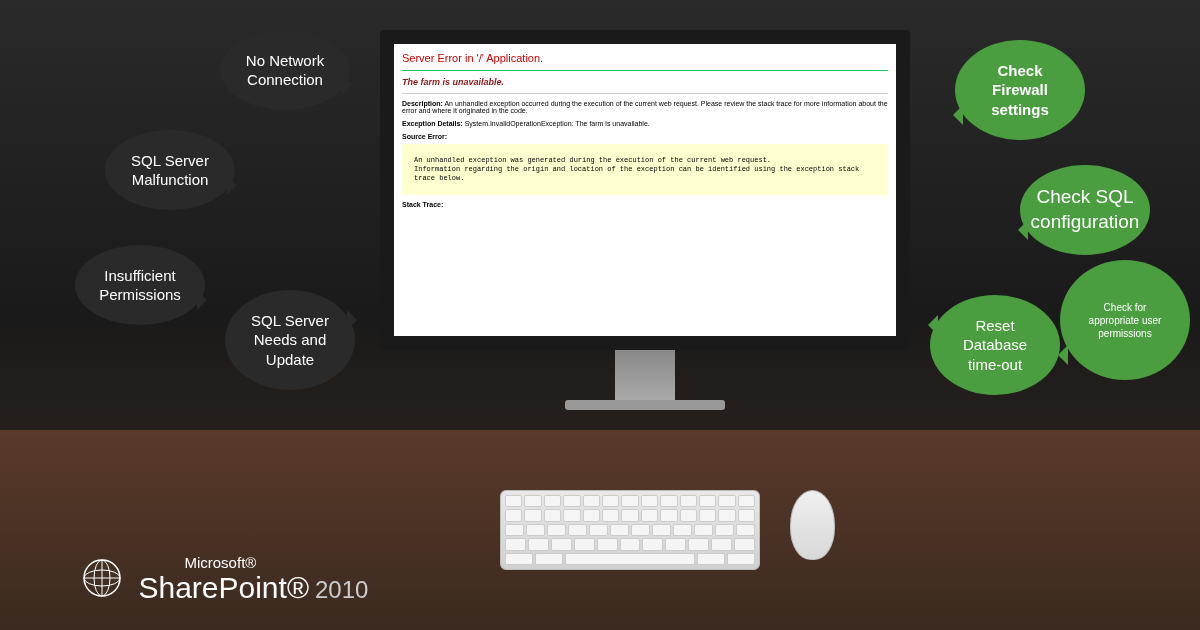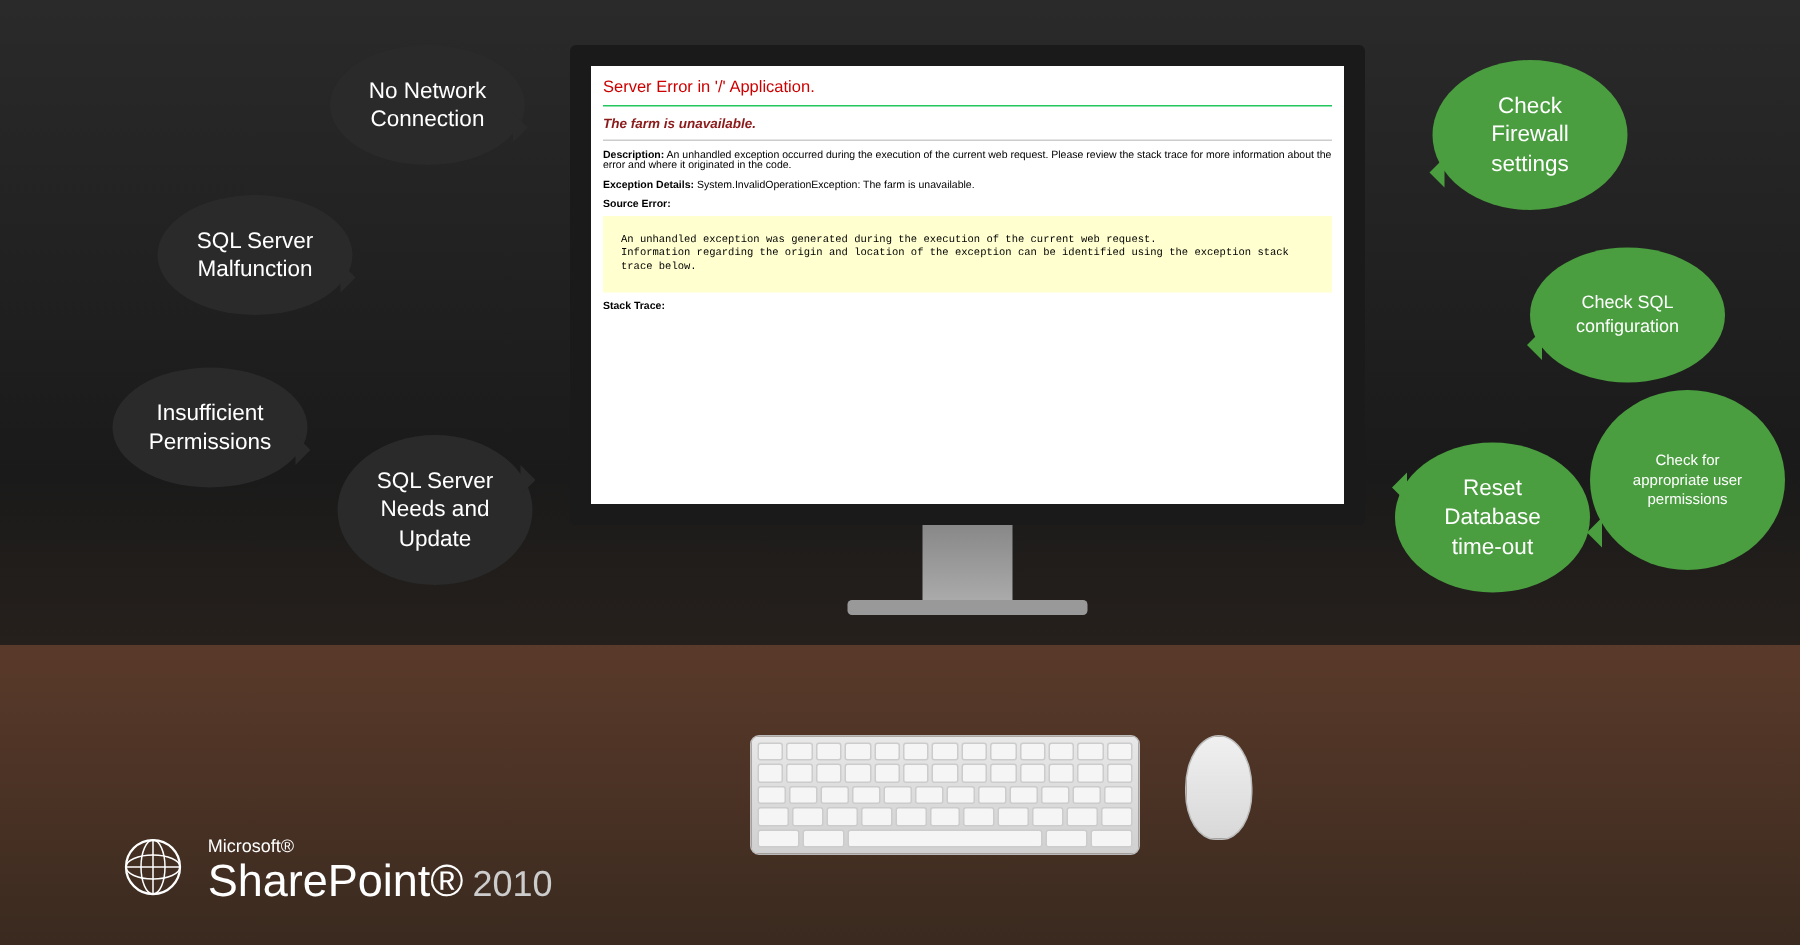--- a/index.html
+++ b/index.html
@@ -132,23 +132,23 @@
   background: #4a9e3f;
 }
 .b1 { left: 220px; top: 30px; width: 130px; height: 80px; }
 .b1::after { content:''; position:absolute; right:-12px; bottom:15px; border:10px solid transparent; border-left-color:#2a2a2a; }
 .b2 { left: 105px; top: 130px; width: 130px; height: 80px; text-align: center; }
 .b2::after { content:''; position:absolute; right:-12px; bottom:15px; border:10px solid transparent; border-left-color:#2a2a2a; }
 .b3 { left: 75px; top: 245px; width: 130px; height: 80px; }
 .b3::after { content:''; position:absolute; right:-12px; bottom:15px; border:10px solid transparent; border-left-color:#2a2a2a; }
 .b4 { left: 225px; top: 290px; width: 130px; height: 100px; }
 .b4::after { content:''; position:absolute; right:-12px; top:20px; border:10px solid transparent; border-left-color:#2a2a2a; }
-.b5 { left: 955px; top: 40px; width: 130px; height: 100px; }
+.b5 { left: 955px; top: 40px; width: 130px; height: 100px; font-weight: bold; }
 .b5::after { content:''; position:absolute; left:-12px; bottom:15px; border:10px solid transparent; border-right-color:#4a9e3f; }
-.b6 { left: 1020px; top: 165px; width: 130px; height: 90px; font-size:12px; }
+.b6 { left: 1020px; top: 165px; width: 130px; height: 90px; font-size:19px; }
 .b6::after { content:''; position:absolute; left:-12px; bottom:15px; border:10px solid transparent; border-right-color:#4a9e3f; }
 .b7 { left: 930px; top: 295px; width: 130px; height: 100px; }
 .b7::after { content:''; position:absolute; left:-12px; top:20px; border:10px solid transparent; border-right-color:#4a9e3f; }
 .b8 { left: 1060px; top: 260px; width: 130px; height: 120px; font-size:10px; }
 .b8::after { content:''; position:absolute; left:-12px; bottom:15px; border:10px solid transparent; border-right-color:#4a9e3f; }
 .logo {
   position: absolute;
   left: 80px;
   bottom: 25px;
   color: #fff;
@@ -156,22 +156,23 @@
 .logo-icon {
   display: inline-block;
   vertical-align: middle;
 }
 .logo-text {
   display: inline-block;
   vertical-align: middle;
   margin-left: 10px;
 }
 .logo-ms {
-  font-size: 12px;
+  font-size: 15px;
   display: block;
+  margin-left: 46px;
 }
 .logo-sp {
   font-size: 30px;
   font-weight: 300;
 }
 .logo-year {
   font-size: 24px;
   font-weight: 300;
   color: #ccc;
   margin-left: 6px;

